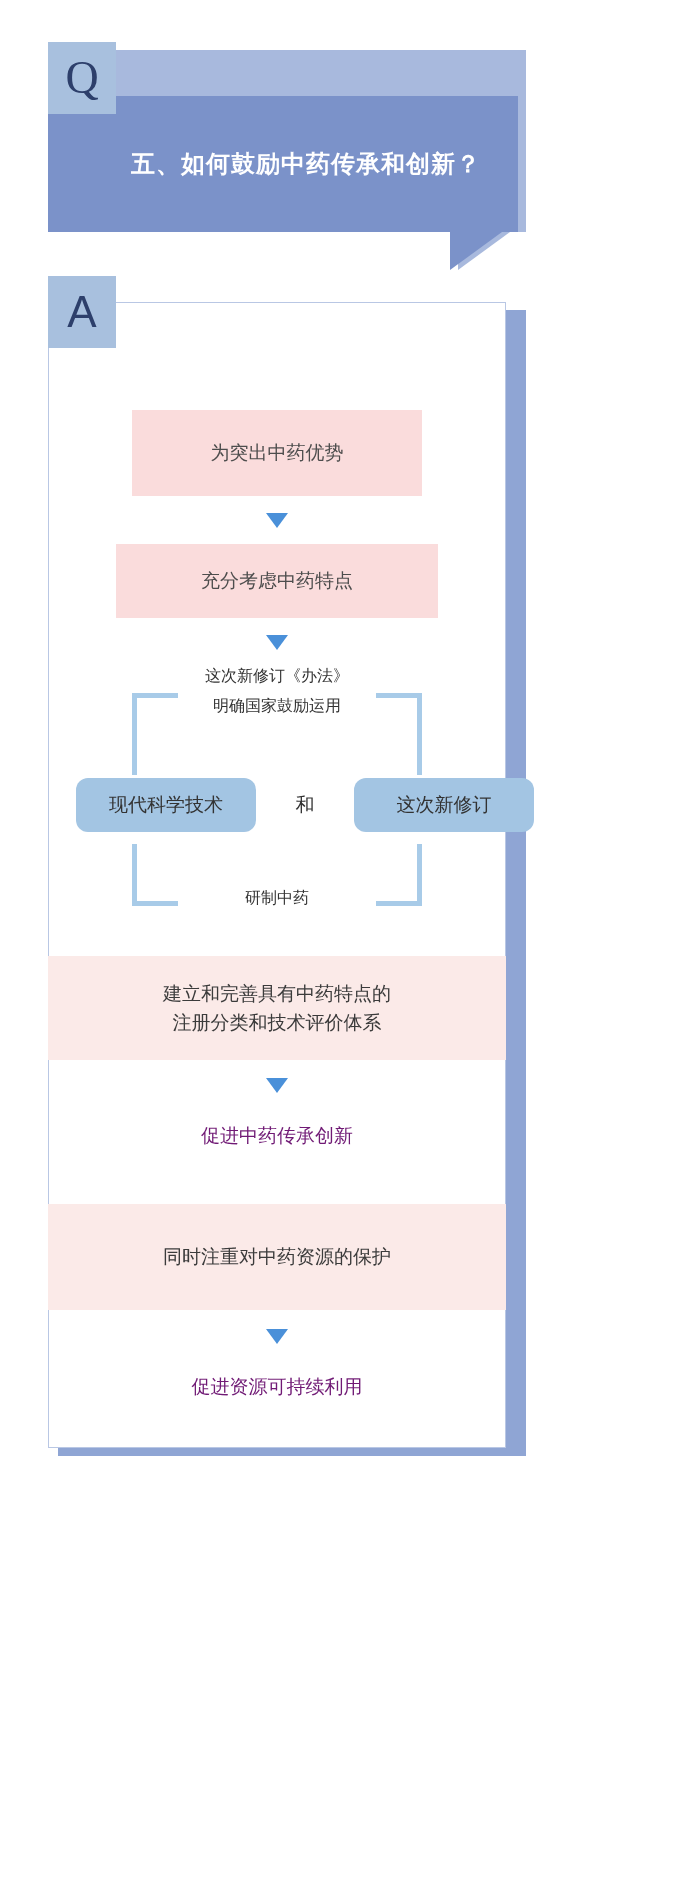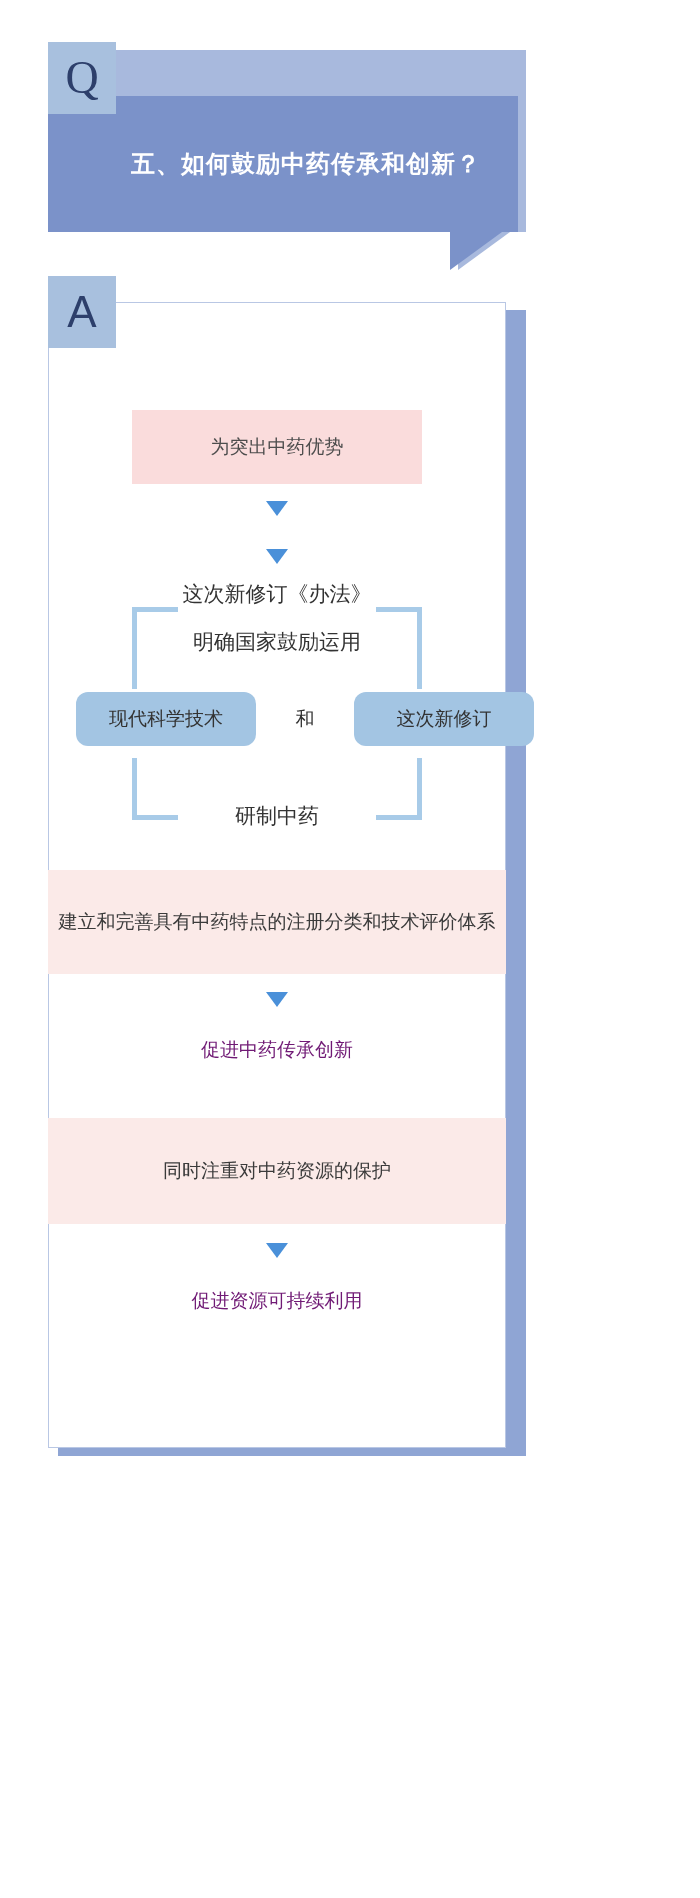--- a/index.html
+++ b/index.html
@@ -67,21 +67,21 @@
   
   .flow{position:absolute;left:0;top:26px;width:458px;}
 
   .pink-box{
     background:#fadcdc;color:#4d4d4d;
     display:flex;align-items:center;justify-content:center;
     font-size:19px;
   }
   .pink-band{
     background:#fbeae8;color:#3b3b3b;
-    display:flex;flex-direction:row;align-items:center;justify-content:center;
+    display:flex;flex-direction:column;align-items:center;justify-content:center;
     font-size:19px;line-height:1.55;
   }
   .plain-row{
     color:#701a75;display:flex;flex-direction:column;
     align-items:center;justify-content:center;font-size:19px;line-height:1.5;
   }
   .tri{
     width:0;height:0;margin:0 auto;
     border-left:11px solid transparent;
     border-right:11px solid transparent;
@@ -97,21 +97,21 @@
     display:flex;align-items:center;justify-content:space-between;padding-left:28px;
   }
   .pill{
     background:#a3c5e3;border-radius:12px;color:#333333;
     font-size:19px;display:flex;align-items:center;justify-content:center;
     width:180px;height:54px;
   }
   .pill-and{font-size:19px;color:#333333;width:60px;text-align:center;}
   .caption{
     position:absolute;width:458px;text-align:center;
-    font-size:21px;color:#333333;
+    font-size:16px;color:#333333;
   }
 </style>
 </head>
 <body>
 
 <div class="q-block">
   <div class="q-shadow"></div>
   <div class="q-shadow-tail"></div>
   <div class="q-bubble"></div>
   <div class="q-tail"></div>
@@ -122,35 +122,36 @@
 </div>
 
 <div class="a-block">
   <div class="a-shadow"></div>
   <div class="a-panel"></div>
 
   <div class="flow">
 
     <div style="height:108px"></div>
 
-    <div class="pink-box" style="margin:0 84px;height:74px">为突出中药优势</div>
+    <div class="pink-box" style="margin:0 84px;height:86px">为突出中药优势</div>
 
     <div class="tri-wrap" style="height:48px;align-items:center">
       <div class="tri"></div>
     </div>
 
+    <div class="pink-box" style="margin:0 68px;height:74px">充分考虑中药特点</div>
 
     <div class="tri-wrap" style="height:48px;align-items:center">
       <div class="tri"></div>
     </div>
 
     <div class="bracket-sec" style="height:256px">
 
       <div class="caption" style="top:0px">这次新修订《办法》</div>
-      <div class="caption" style="top:48px">明确国家鼓励运用</div>
+      <div class="caption" style="top:30px">明确国家鼓励运用</div>
 
       <div class="br-line" style="left:84px;top:27px;width:46px;height:5px"></div>
       <div class="br-line" style="left:84px;top:27px;width:5px;height:82px"></div>
 
       <div class="br-line" style="left:328px;top:27px;width:46px;height:5px"></div>
       <div class="br-line" style="left:369px;top:27px;width:5px;height:82px"></div>
 
       <div class="pill-row" style="top:112px">
         <div class="pill">现代科学技术</div>
         <div class="pill-and">和</div>

